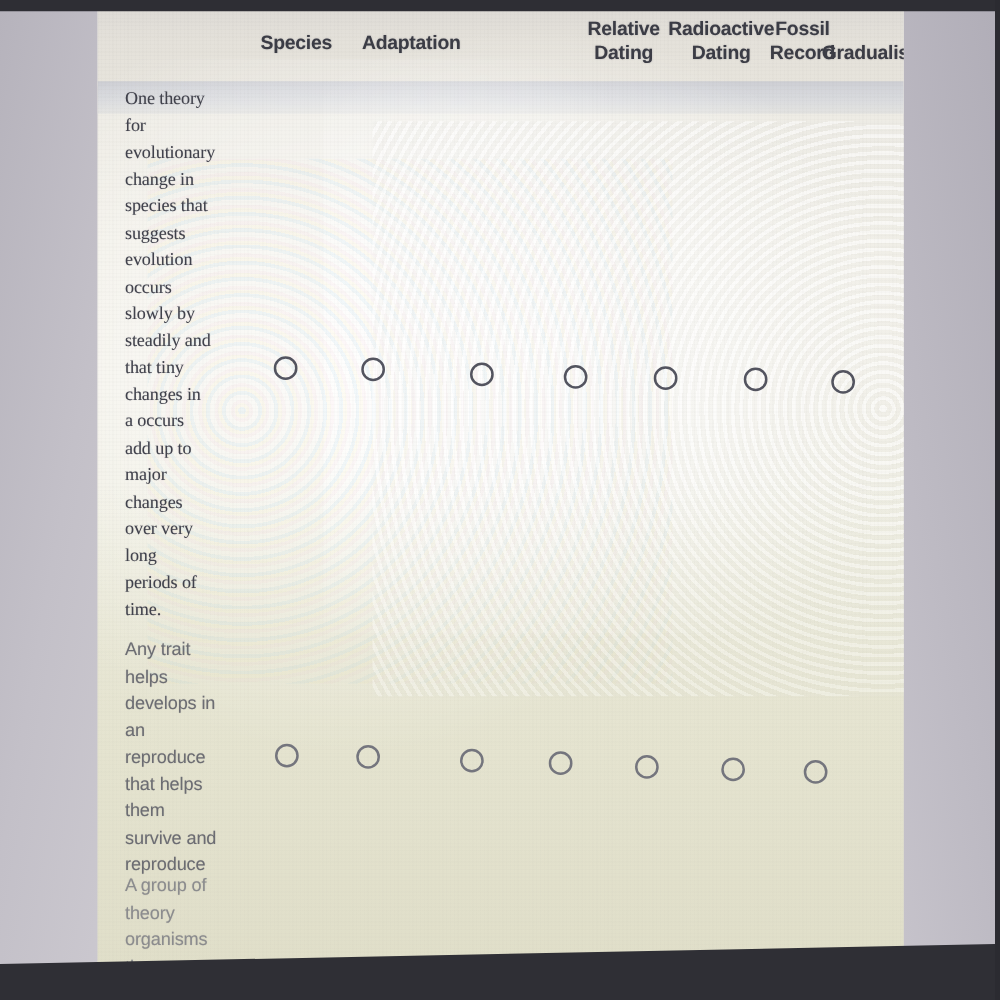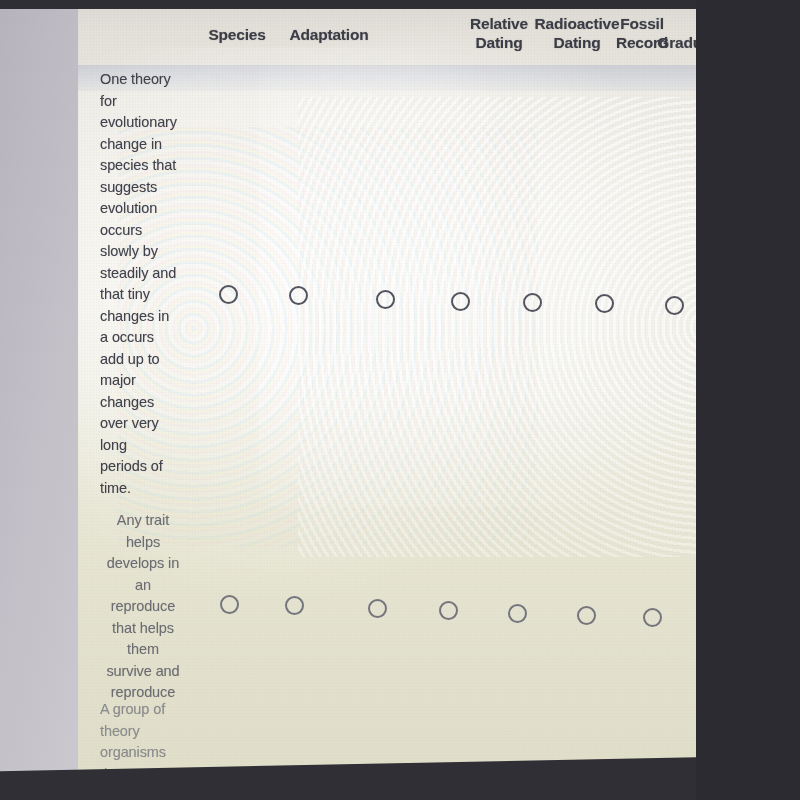--- a/index.html
+++ b/index.html
@@ -14,21 +14,21 @@
   body {
     font-family: "Liberation Sans", sans-serif;
     background: #2b2b31;
     position: relative;
   }
 
   
   #photo {
     position: absolute;
     inset: 0;
-    width: 696px;
+    width: 796px;
     height: 800px;
     overflow: hidden;
     background: #2b2b31;
   }
 
   
   .bezel-top {
     position: absolute;
     left: 0; top: 0;
     width: 800px; height: 9px;
@@ -255,21 +255,21 @@
           <div>Fossil</div>
           <div>Record</div>
         </div>
 
         <div class="col-head" style="left:566px; top:26px; width:110px;">
           <div>Gradualism</div>
         </div>
 
       </div>
 
-      <div class="def-cell" style="top:62px;">
+      <div class="def-cell" style="top:62px;font-family:Liberation Serif, serif;">
         <div>One theory</div>
         <div>for</div>
         <div>evolutionary</div>
         <div>change in</div>
         <div>species that</div>
         <div>suggests</div>
         <div>evolution</div>
         <div>occurs</div>
         <div>slowly by</div>
         <div>steadily and</div>
@@ -288,21 +288,21 @@
       <div class="radio-row" style="top:272px;">
         <div class="radio" style="left:141px; top:6px;"></div>
         <div class="radio" style="left:211px; top:7px;"></div>
         <div class="radio" style="left:298px; top:11px;"></div>
         <div class="radio" style="left:373px; top:13px;"></div>
         <div class="radio" style="left:445px; top:14px;"></div>
         <div class="radio" style="left:517px; top:15px;"></div>
         <div class="radio" style="left:587px; top:17px;"></div>
       </div>
 
-      <div class="def-cell dim" style="top:503px;text-align:center;">
+      <div class="def-cell dim" style="top:503px;">
         <div>Any trait</div>
         <div>helps</div>
         <div>develops in</div>
         <div>an</div>
         <div>reproduce</div>
         <div>that helps</div>
         <div>them</div>
         <div>survive and</div>
         <div>reproduce</div>
       </div>

